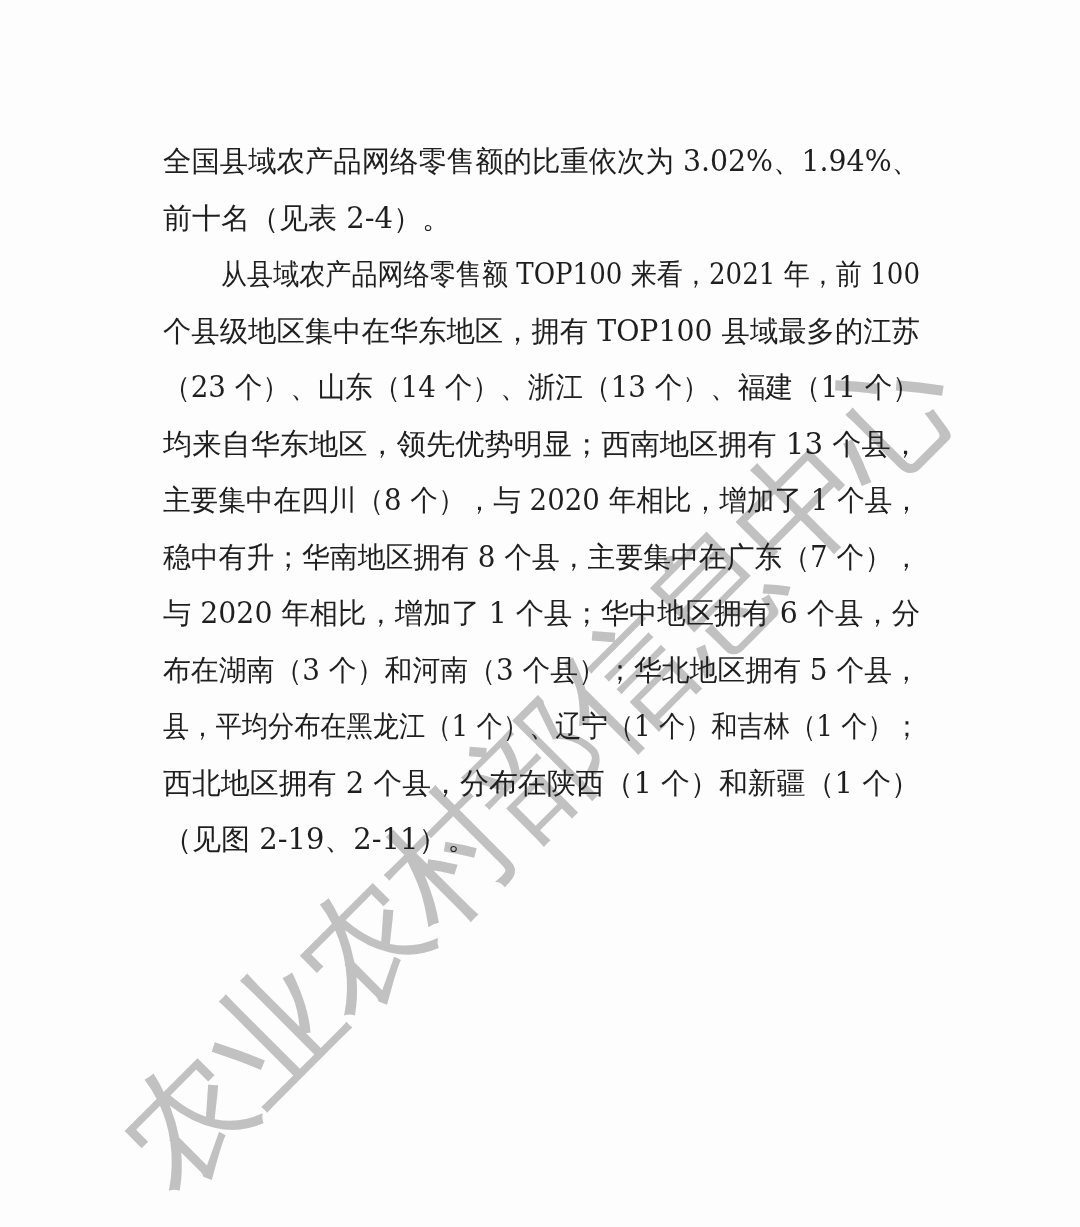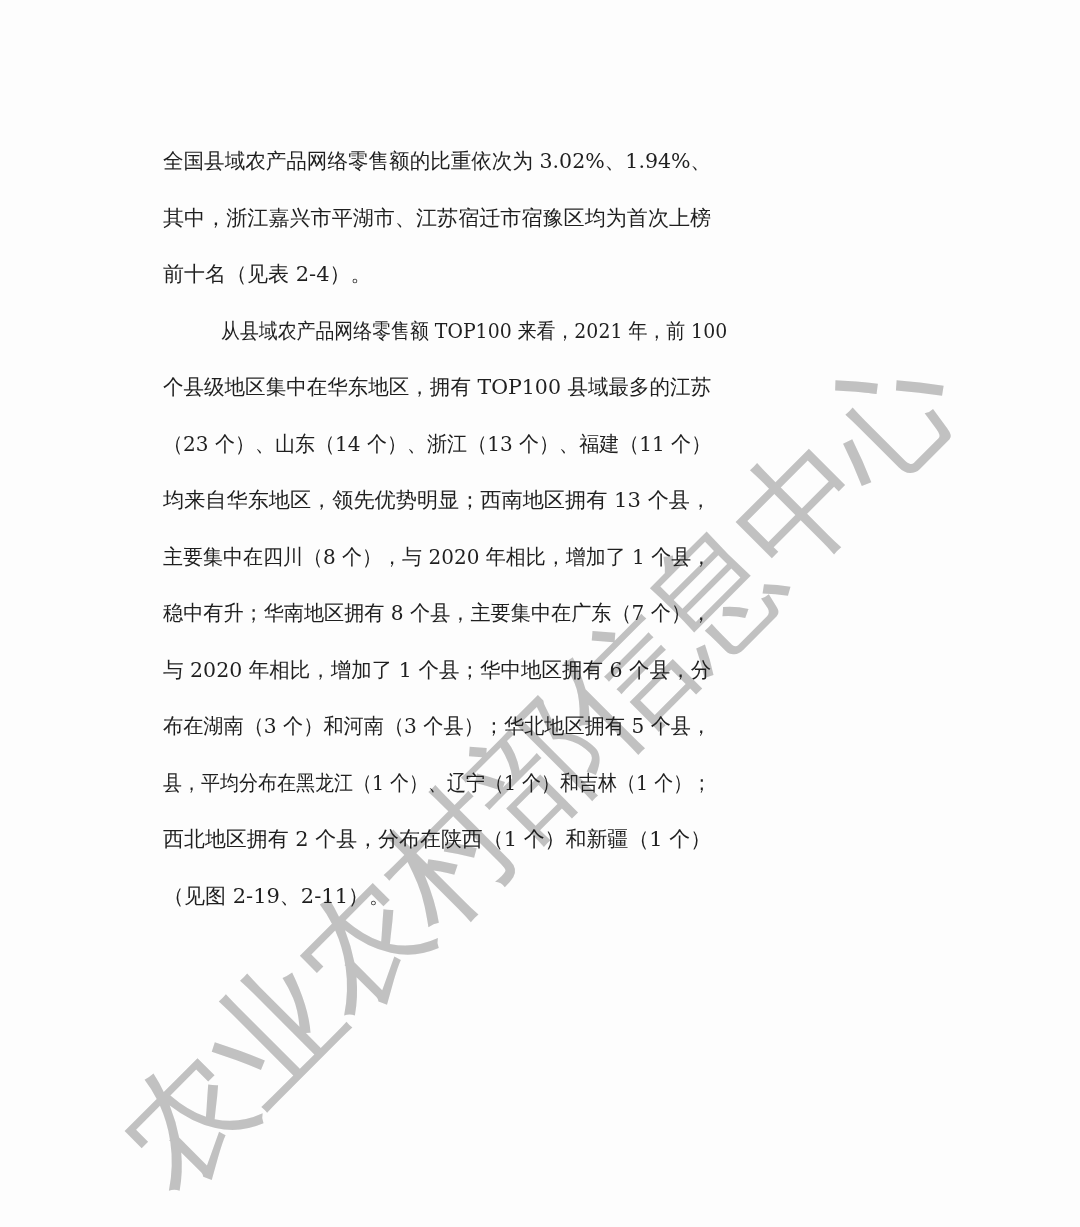--- a/index.html
+++ b/index.html
@@ -39,21 +39,21 @@
     font-family: "DejaVu Serif", "Liberation Serif", serif;
   }
   
   .text-block {
     position: absolute;
     left: 163px;
     top: 133px;
     width: 757px;
     z-index: 2;
     color: var(--fg);
-    font-size: 21px;
+    font-size: 29px;
   }
   .line {
     height: 56.5px;
     line-height: 56.5px;
     white-space: nowrap;
   }
   .line > span {
     display: inline-block;
     transform-origin: 0 50%;
     vertical-align: top;
@@ -65,23 +65,20 @@
 
 <div class="page">
 
   <div class="watermark">农业农村部信息中心</div>
 
   <div class="text-block">
 
     <div>
       <div class="line">
         <span style="transform: scaleX(0.978688);">全国县域农产品网络零售额的比重依次为 3.02%、1.94%、</span>
-      </div>
-      <div class="line">
-        <span style="transform: scaleX(1.00398);">其中，浙江嘉兴市平湖市、江苏宿迁市宿豫区均为首次上榜</span>
       </div>
       <div class="line">
         <span style="transform: scaleX(1);">前十名（见表 2-4）。</span>
       </div>
     </div>
 
     <div>
       <div class="line indent">
         <span style="transform: scaleX(0.899596);">从县域农产品网络零售额 TOP100 来看，2021 年，前 100</span>
       </div>

